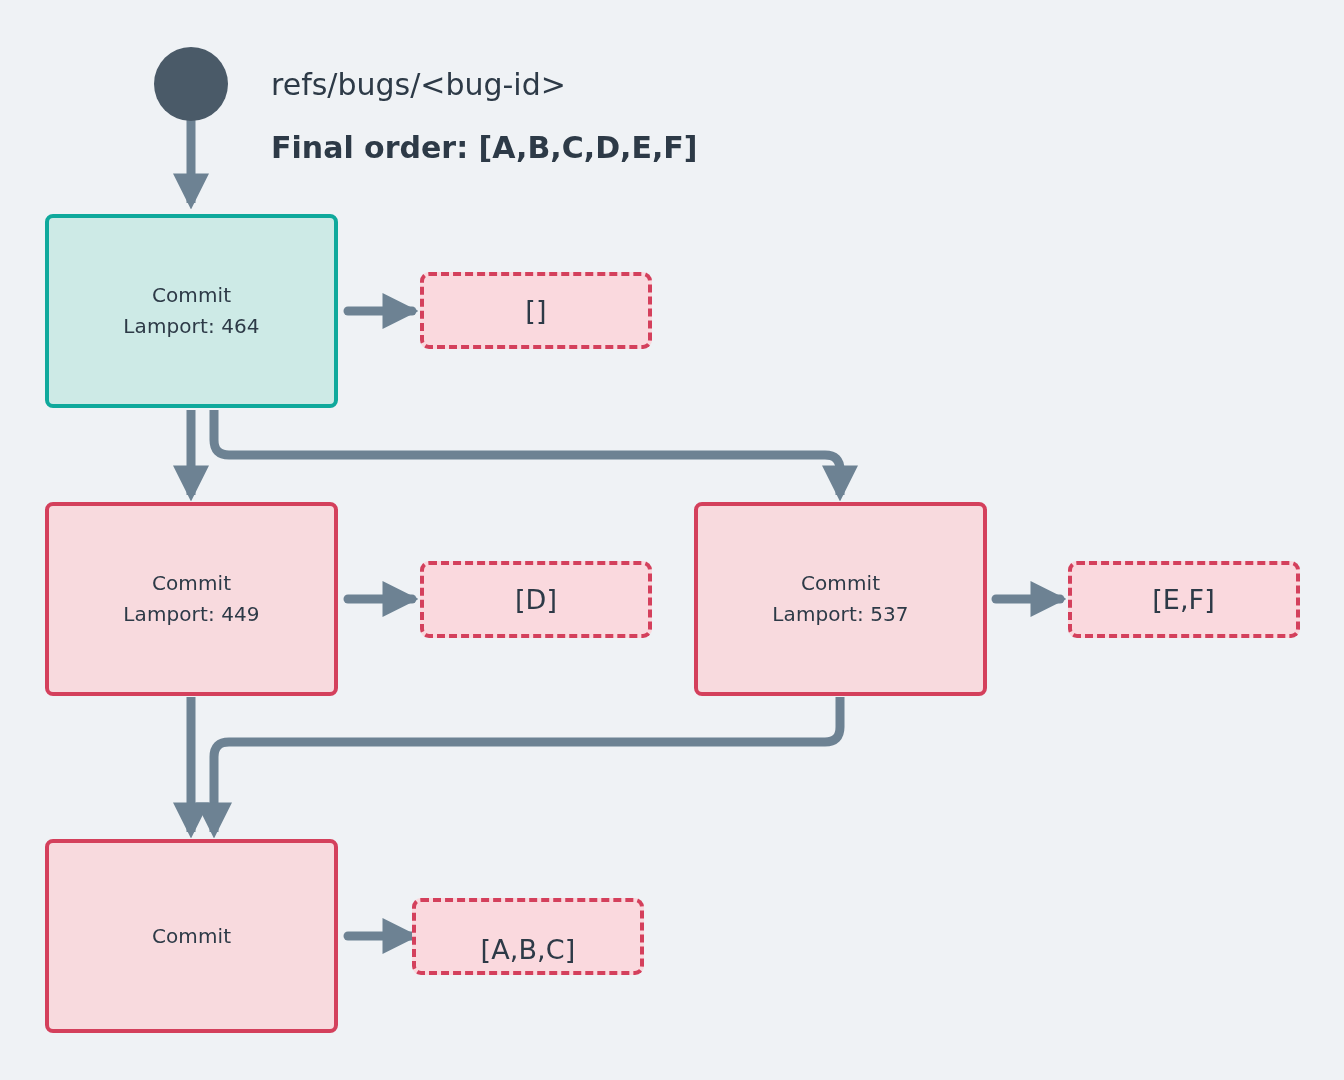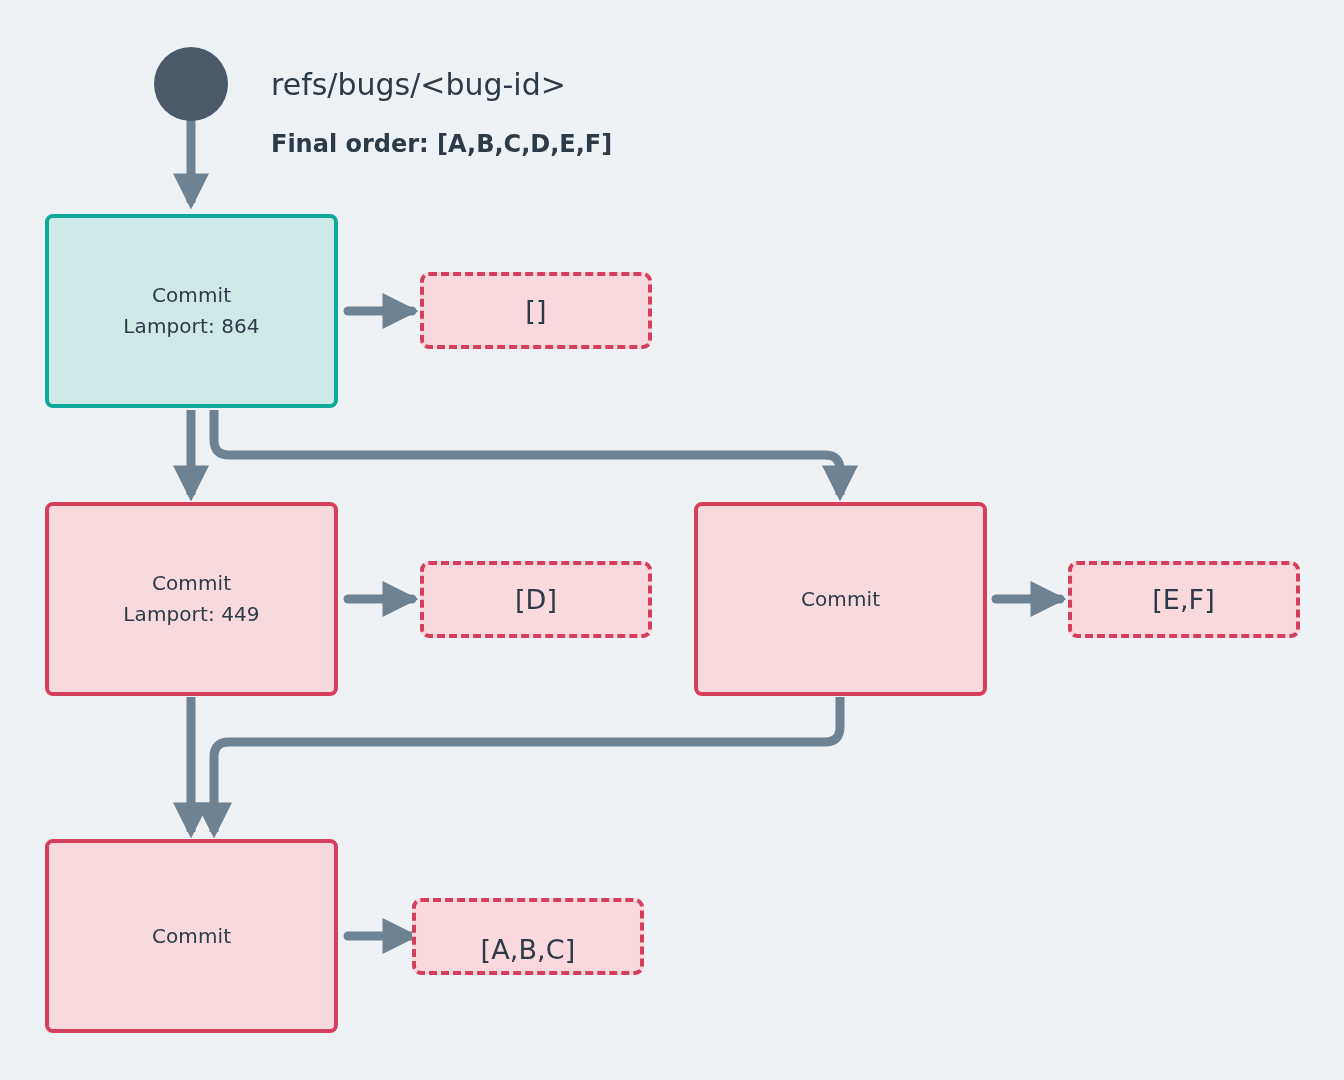--- a/index.html
+++ b/index.html
@@ -68,21 +68,21 @@
     position: absolute;
     color: #2d3a47;
     white-space: nowrap;
     z-index: 3;
   }
   .ref-label {
     font-size: 30px;
     font-weight: 400;
   }
   .order-label {
-    font-size: 24px;
+    font-size: 30px;
     font-weight: 700;
   }
   .commit-line {
     display: block;
   }
 </style>
 </head>
 <body>
 
 <div id="stage">
@@ -114,38 +114,39 @@
   </svg>
 
   <div class="node-head" style="left:154px; top:47px; width:74px; height:74px;"></div>
 
   <div class="label-text ref-label" style="left:271px; top:67px;">refs/bugs/&lt;bug-id&gt;</div>
 
   <div class="label-text order-label" style="left:271px; top:130px;">Final order: [A,B,C,D,E,F]</div>
 
   <div class="node commit-box head-commit" style="left:45px; top:214px; width:293px; height:194px;">
     <span class="commit-line">Commit</span>
-    <span class="commit-line">Lamport: 864</span>
+    <span class="commit-line">Lamport: 464</span>
   </div>
 
   <div class="node payload-box" style="left:420px; top:272px; width:232px; height:77px;">
     <span>[]</span>
   </div>
 
   <div class="node commit-box" style="left:45px; top:502px; width:293px; height:194px;">
     <span class="commit-line">Commit</span>
     <span class="commit-line">Lamport: 449</span>
   </div>
 
   <div class="node payload-box" style="left:420px; top:561px; width:232px; height:77px;">
     <span>[D]</span>
   </div>
 
   <div class="node commit-box" style="left:694px; top:502px; width:293px; height:194px;">
     <span class="commit-line">Commit</span>
+    <span class="commit-line">Lamport: 537</span>
   </div>
 
   <div class="node payload-box" style="left:1068px; top:561px; width:232px; height:77px;padding-left:9px;">
     <span>[E,F]</span>
   </div>
 
   <div class="node commit-box" style="left:45px; top:839px; width:293px; height:194px;">
     <span class="commit-line">Commit</span>
   </div>
 

